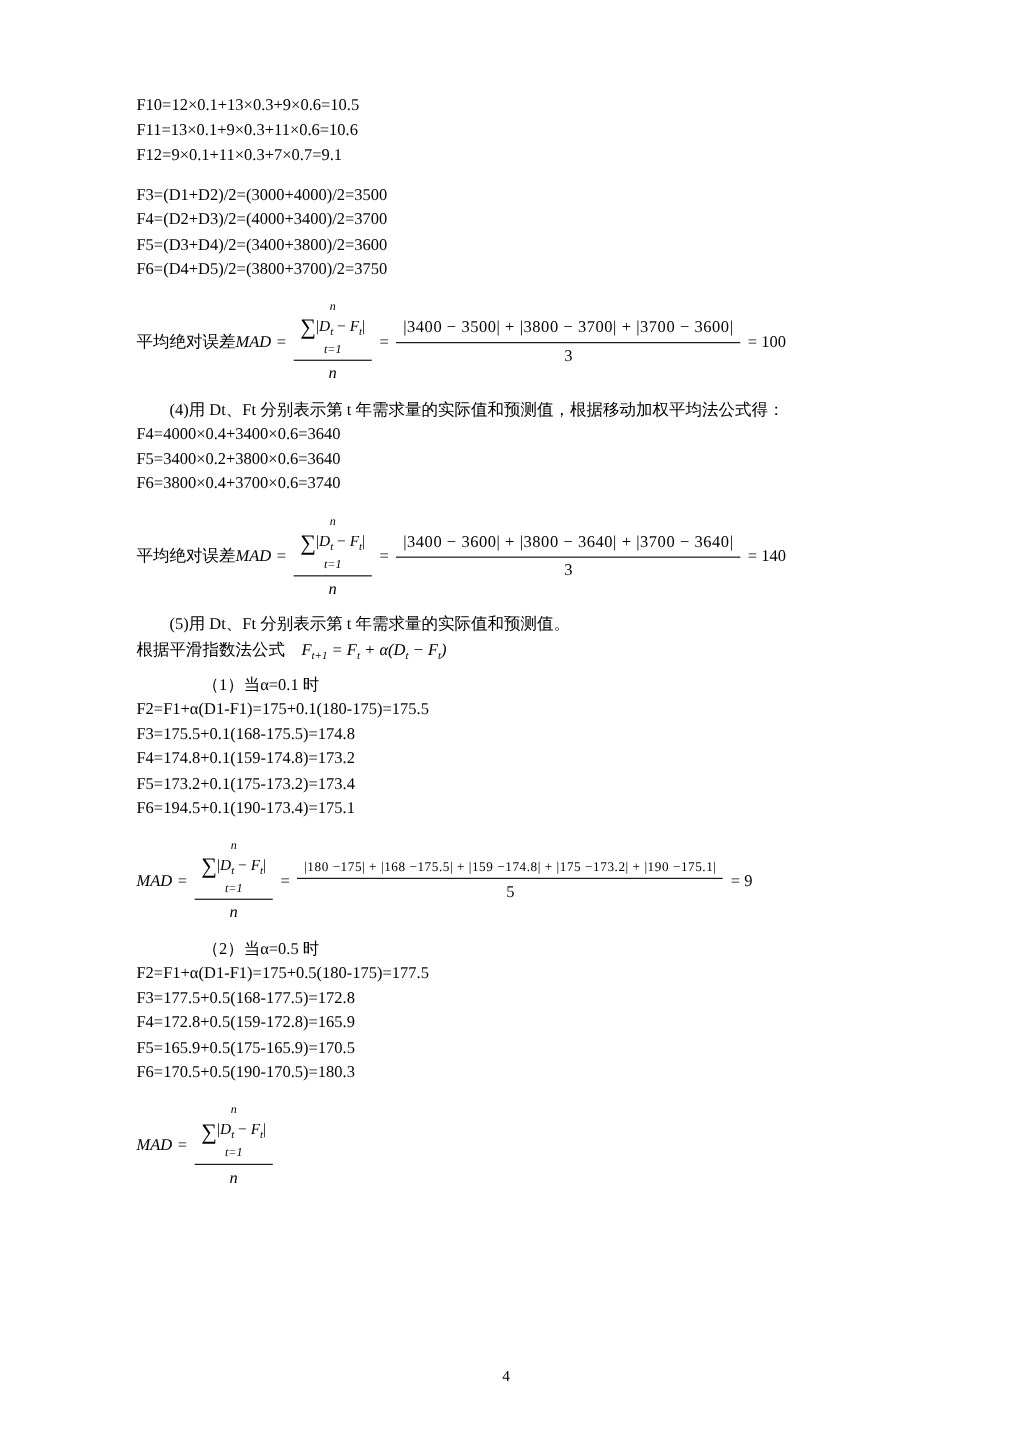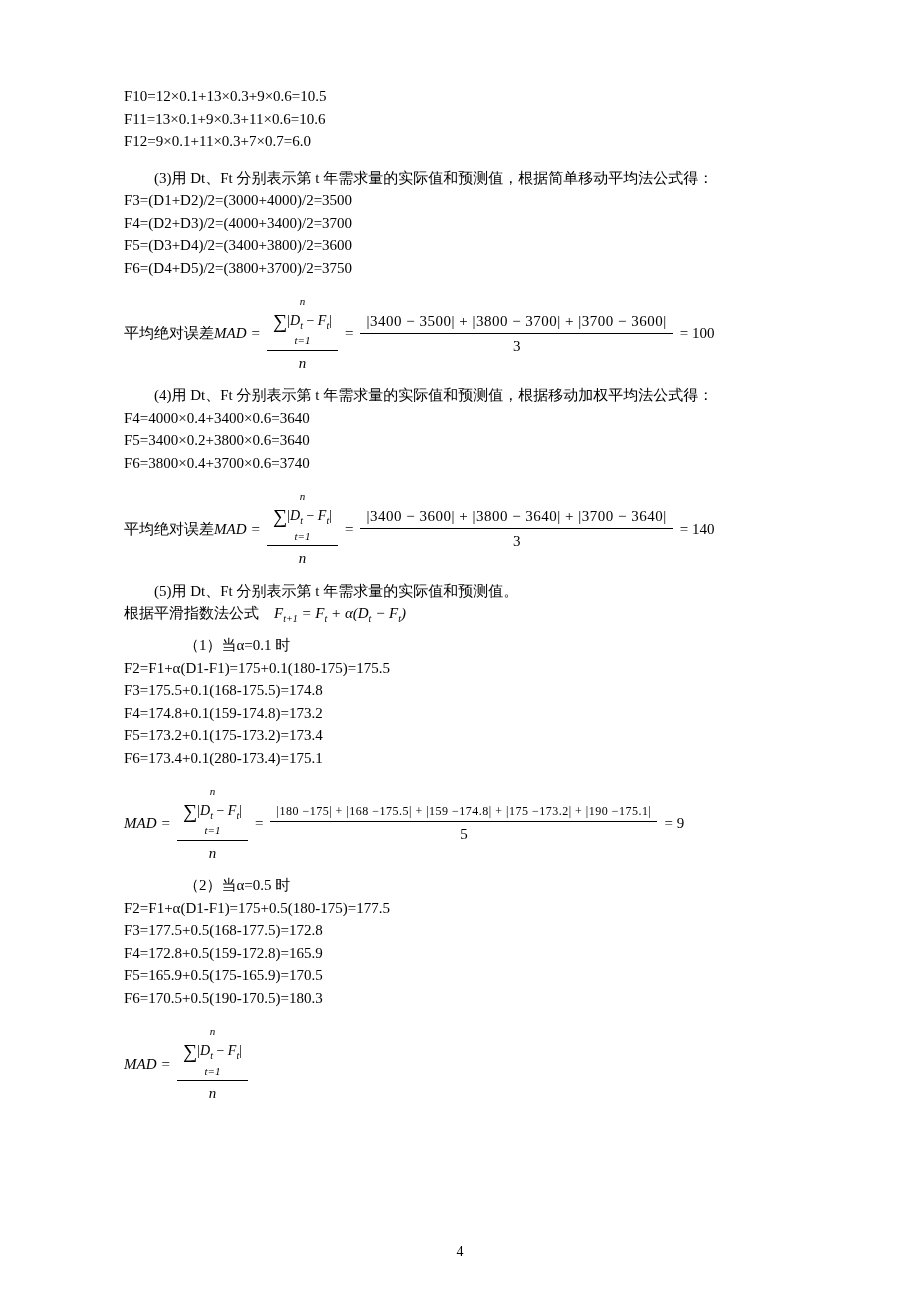--- a/index.html
+++ b/index.html
@@ -93,25 +93,24 @@
     letter-spacing: 0.5px;
   }
 </style>
 </head>
 <body>
 
 <div class="page">
 
   <p class="line">F10=12×0.1+13×0.3+9×0.6=10.5</p>
   <p class="line">F11=13×0.1+9×0.3+11×0.6=10.6</p>
-  <p class="line">F12=9×0.1+11×0.3+7×0.7=6.0</p>
+  <p class="line">F12=9×0.1+11×0.3+7×0.7=9.1</p>
 
   <div class="sp2"></div>
 
-  <p class="line indent1">(3)用 Dt、Ft 分别表示第 t 年需求量的实际值和预测值，根据简单移动平均法公式得：</p>
   <p class="line">F3=(D1+D2)/2=(3000+4000)/2=3500</p>
   <p class="line">F4=(D2+D3)/2=(4000+3400)/2=3700</p>
   <p class="line">F5=(D3+D4)/2=(3400+3800)/2=3600</p>
   <p class="line">F6=(D4+D5)/2=(3800+3700)/2=3750</p>
 
   <div class="sp"></div>
 
   <div class="formula-row">
     <span class="prefix">平均绝对误差</span>
     <span class="mad-label">MAD</span>
@@ -171,21 +170,21 @@
     <span class="formula-inline">F<span class="sub">t+1</span> = F<span class="sub">t</span> + α(D<span class="sub">t</span> − F<span class="sub">t</span>)</span>
   </p>
 
   <div class="sp"></div>
 
   <p class="line indent2">（1）当α=0.1 时</p>
   <p class="line">F2=F1+α(D1-F1)=175+0.1(180-175)=175.5</p>
   <p class="line">F3=175.5+0.1(168-175.5)=174.8</p>
   <p class="line">F4=174.8+0.1(159-174.8)=173.2</p>
   <p class="line">F5=173.2+0.1(175-173.2)=173.4</p>
-  <p class="line">F6=173.4+0.1(280-173.4)=175.1</p>
+  <p class="line">F6=194.5+0.1(190-173.4)=175.1</p>
 
   <div class="sp"></div>
 
   <div class="formula-row">
     <span class="mad-label">MAD</span>
     <span class="eq">=</span>
     <span class="frac">
       <span class="num summation">
         <span class="sumtop">n</span>
         <span class="sumline">

